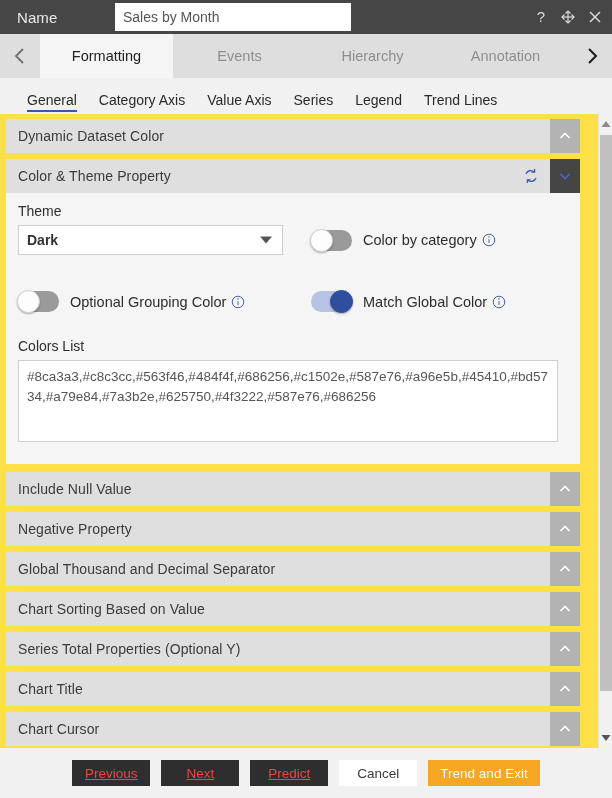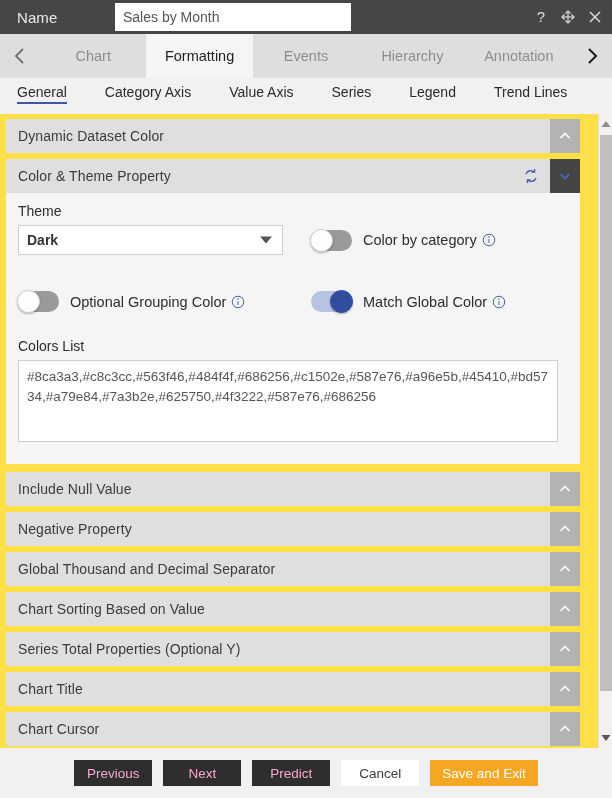--- a/index.html
+++ b/index.html
@@ -48,22 +48,22 @@
   .tab {
     flex: 1 1 0; display: flex; align-items: center; justify-content: center;
     font-size: 14.5px; color: #8d8d8d; background: #dedede; cursor: pointer;
     white-space: nowrap; min-width: 0;
   }
   .tab.active { background: #f5f5f5; color: #222; }
 
   
   .subtabs {
     position: absolute; left: 0; top: 78px; width: 612px; height: 36px;
-    background: #f1f1f1; display: flex; align-items: flex-start; padding-left: 6px;
-    gap: 16px;
+    background: #f1f1f1; display: flex; align-items: flex-end; padding-left: 16px;
+    gap: 0;
   }
   .subtab {
     font-size: 14px; color: #2a2a2a; cursor: pointer; padding: 0 11px;
     position: relative; height: 28px; display: flex; align-items: center;
   }
   .subtab.active::after {
     content: ""; position: absolute; left: 11px; right: 11px; bottom: 2px;
     height: 2px; background: #3a57a8;
   }
 
@@ -156,21 +156,21 @@
   .footer {
     position: absolute; left: 0; bottom: 0; width: 612px; height: 50px;
     background: #f1f1f1; display: flex; align-items: center; justify-content: center;
     gap: 11px;
   }
   .btn {
     height: 26px; min-width: 78px; padding: 0 12px; font-size: 13.5px;
     font-family: "Liberation Sans", sans-serif; border: none; cursor: pointer;
     display: flex; align-items: center; justify-content: center;
   }
-  .btn.dark { background: #2e2e2e; color: #f9a8d4; }
+  .btn.dark { background: #2e2e2e; color: #ef4444; text-decoration: underline; }
   .btn.light { background: #ffffff; color: #3a3a3a; }
   .btn.accent { background: #f5a623; color: #ffffff; }
 </style>
 </head>
 <body>
 
 <div id="app">
 
   <div class="titlebar">
     <div class="title-label">Name</div>
@@ -200,23 +200,20 @@
     </div>
   </div>
 
   <div class="tabstrip">
     <div class="tab-arrow">
       <svg width="20" height="20" viewBox="0 0 20 20" fill="none" stroke="#6e6e6e" stroke-width="1.8">
         <polyline points="13,3 6,10 13,17"></polyline>
       </svg>
     </div>
     <div class="tabs-wrap">
-      <div class="tab">
-          <span>Chart</span>
-        </div>
       <div class="tab active">
           <span>Formatting</span>
         </div>
       <div class="tab">
           <span>Events</span>
         </div>
       <div class="tab">
           <span>Hierarchy</span>
         </div>
       <div class="tab">
@@ -401,16 +398,16 @@
           <polygon points="5,7 0.5,1 9.5,1" fill="#555555"></polygon>
         </svg>
     </div>
   </div>
 
   <div class="footer">
     <button class="btn dark">Previous</button>
     <button class="btn dark">Next</button>
     <button class="btn dark">Predict</button>
     <button class="btn light">Cancel</button>
-    <button class="btn accent">Save and Exit</button>
+    <button class="btn accent">Trend and Exit</button>
   </div>
 
 </div>
 
 </body></html>

